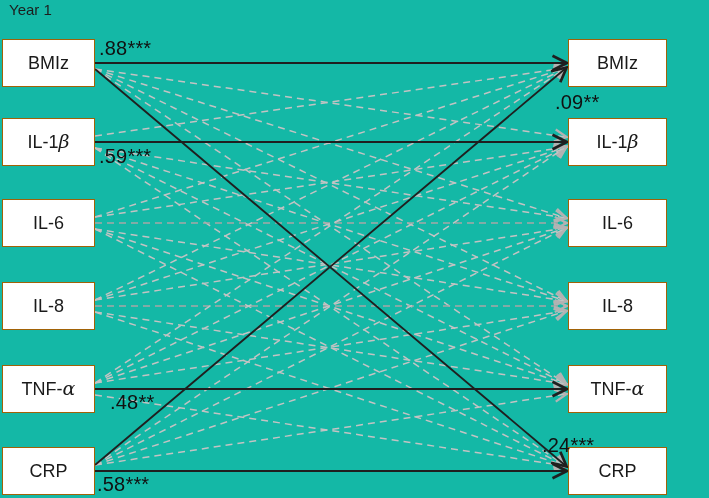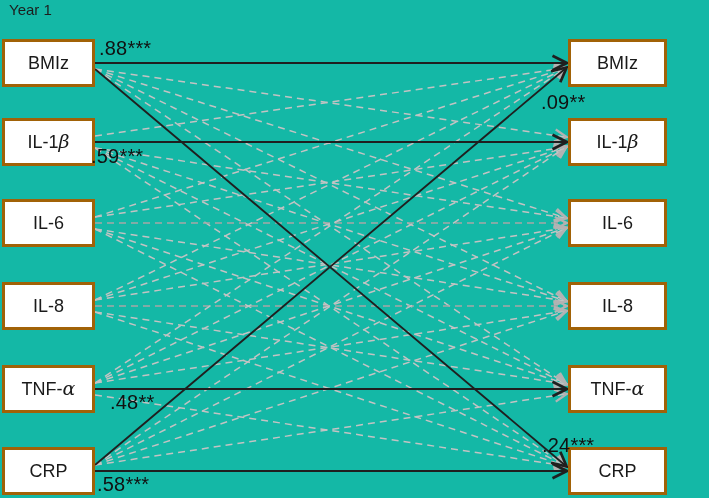--- a/index.html
+++ b/index.html
@@ -8,21 +8,21 @@
     font-family:"Liberation Sans",sans-serif;overflow:hidden;padding-left:48px;
   }
   .col-header{
     position:absolute;top:1px;font-size:15px;color:#1d1d1d;white-space:nowrap;
   }
   .col-header.left{left:9px;}
   .col-header.right{left:536px;}
   #edge-layer{position:absolute;left:0;top:0;z-index:1;}
   .var-box{
     position:absolute;width:93px;height:48px;background:#ffffff;
-    border:3px solid #a16207;display:flex;align-items:center;justify-content:center;
+    border:1px solid #a16207;display:flex;align-items:center;justify-content:center;
     font-size:18px;color:#1a1a1a;z-index:2;box-sizing:border-box;
   }
   .var-box.rightcol{left:568px;width:99px;}
   .var-box.leftcol{left:2px;}
   .var-label em{
     font-style:italic;
     font-family:"DejaVu Serif",serif;
     font-size:19px;
     line-height:1;
   }
@@ -121,19 +121,19 @@
       <span class="var-label">IL-8</span>
     </div>
   <div class="var-box rightcol" style="top:365px">
       <span class="var-label">TNF-<em>α</em></span>
     </div>
   <div class="var-box rightcol" style="top:447px">
       <span class="var-label">CRP</span>
     </div>
 
   <span class="coef" style="left:99px;top:37px">.88***</span>
-  <span class="coef" style="left:91px;top:145px">.59***</span>
+  <span class="coef" style="left:99px;top:145px">.59***</span>
   <span class="coef" style="left:110px;top:391px">.48**</span>
   <span class="coef" style="left:97px;top:473px">.58***</span>
-  <span class="coef" style="left:541px;top:91px">.09**</span>
+  <span class="coef" style="left:555px;top:91px">.09**</span>
   <span class="coef" style="left:542px;top:434px">.24***</span>
 
 </div>
 
 </body></html>

